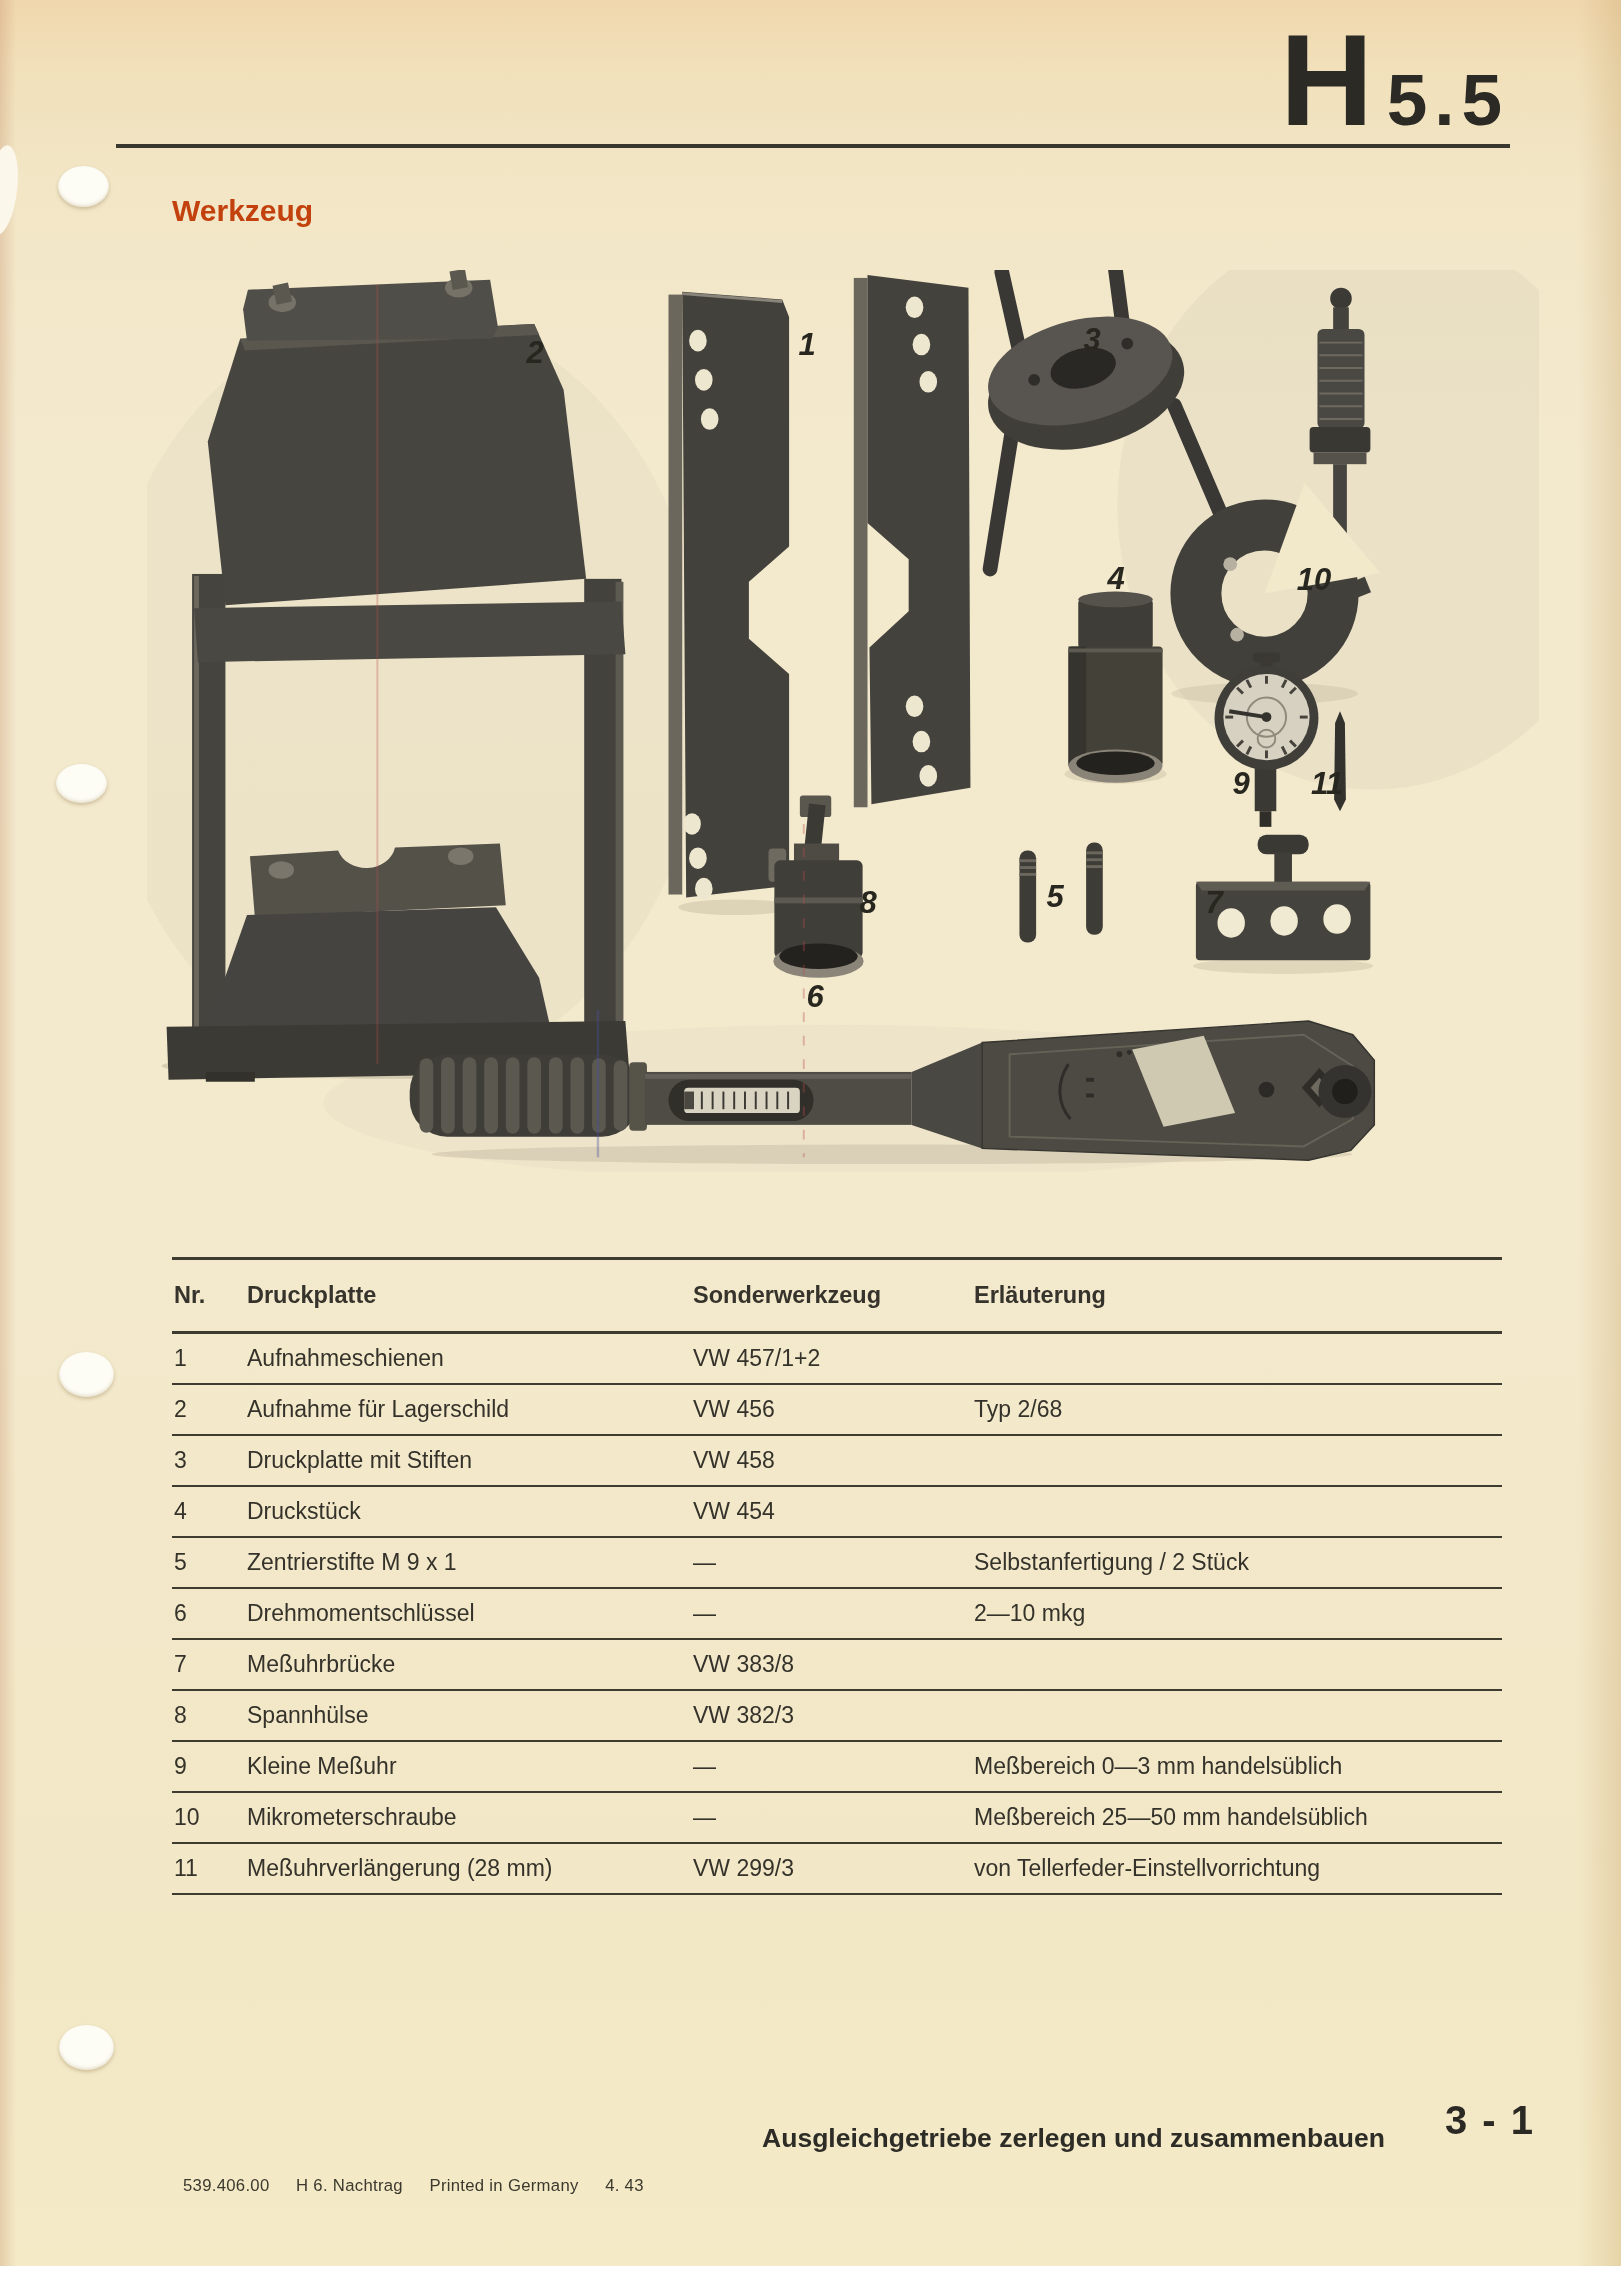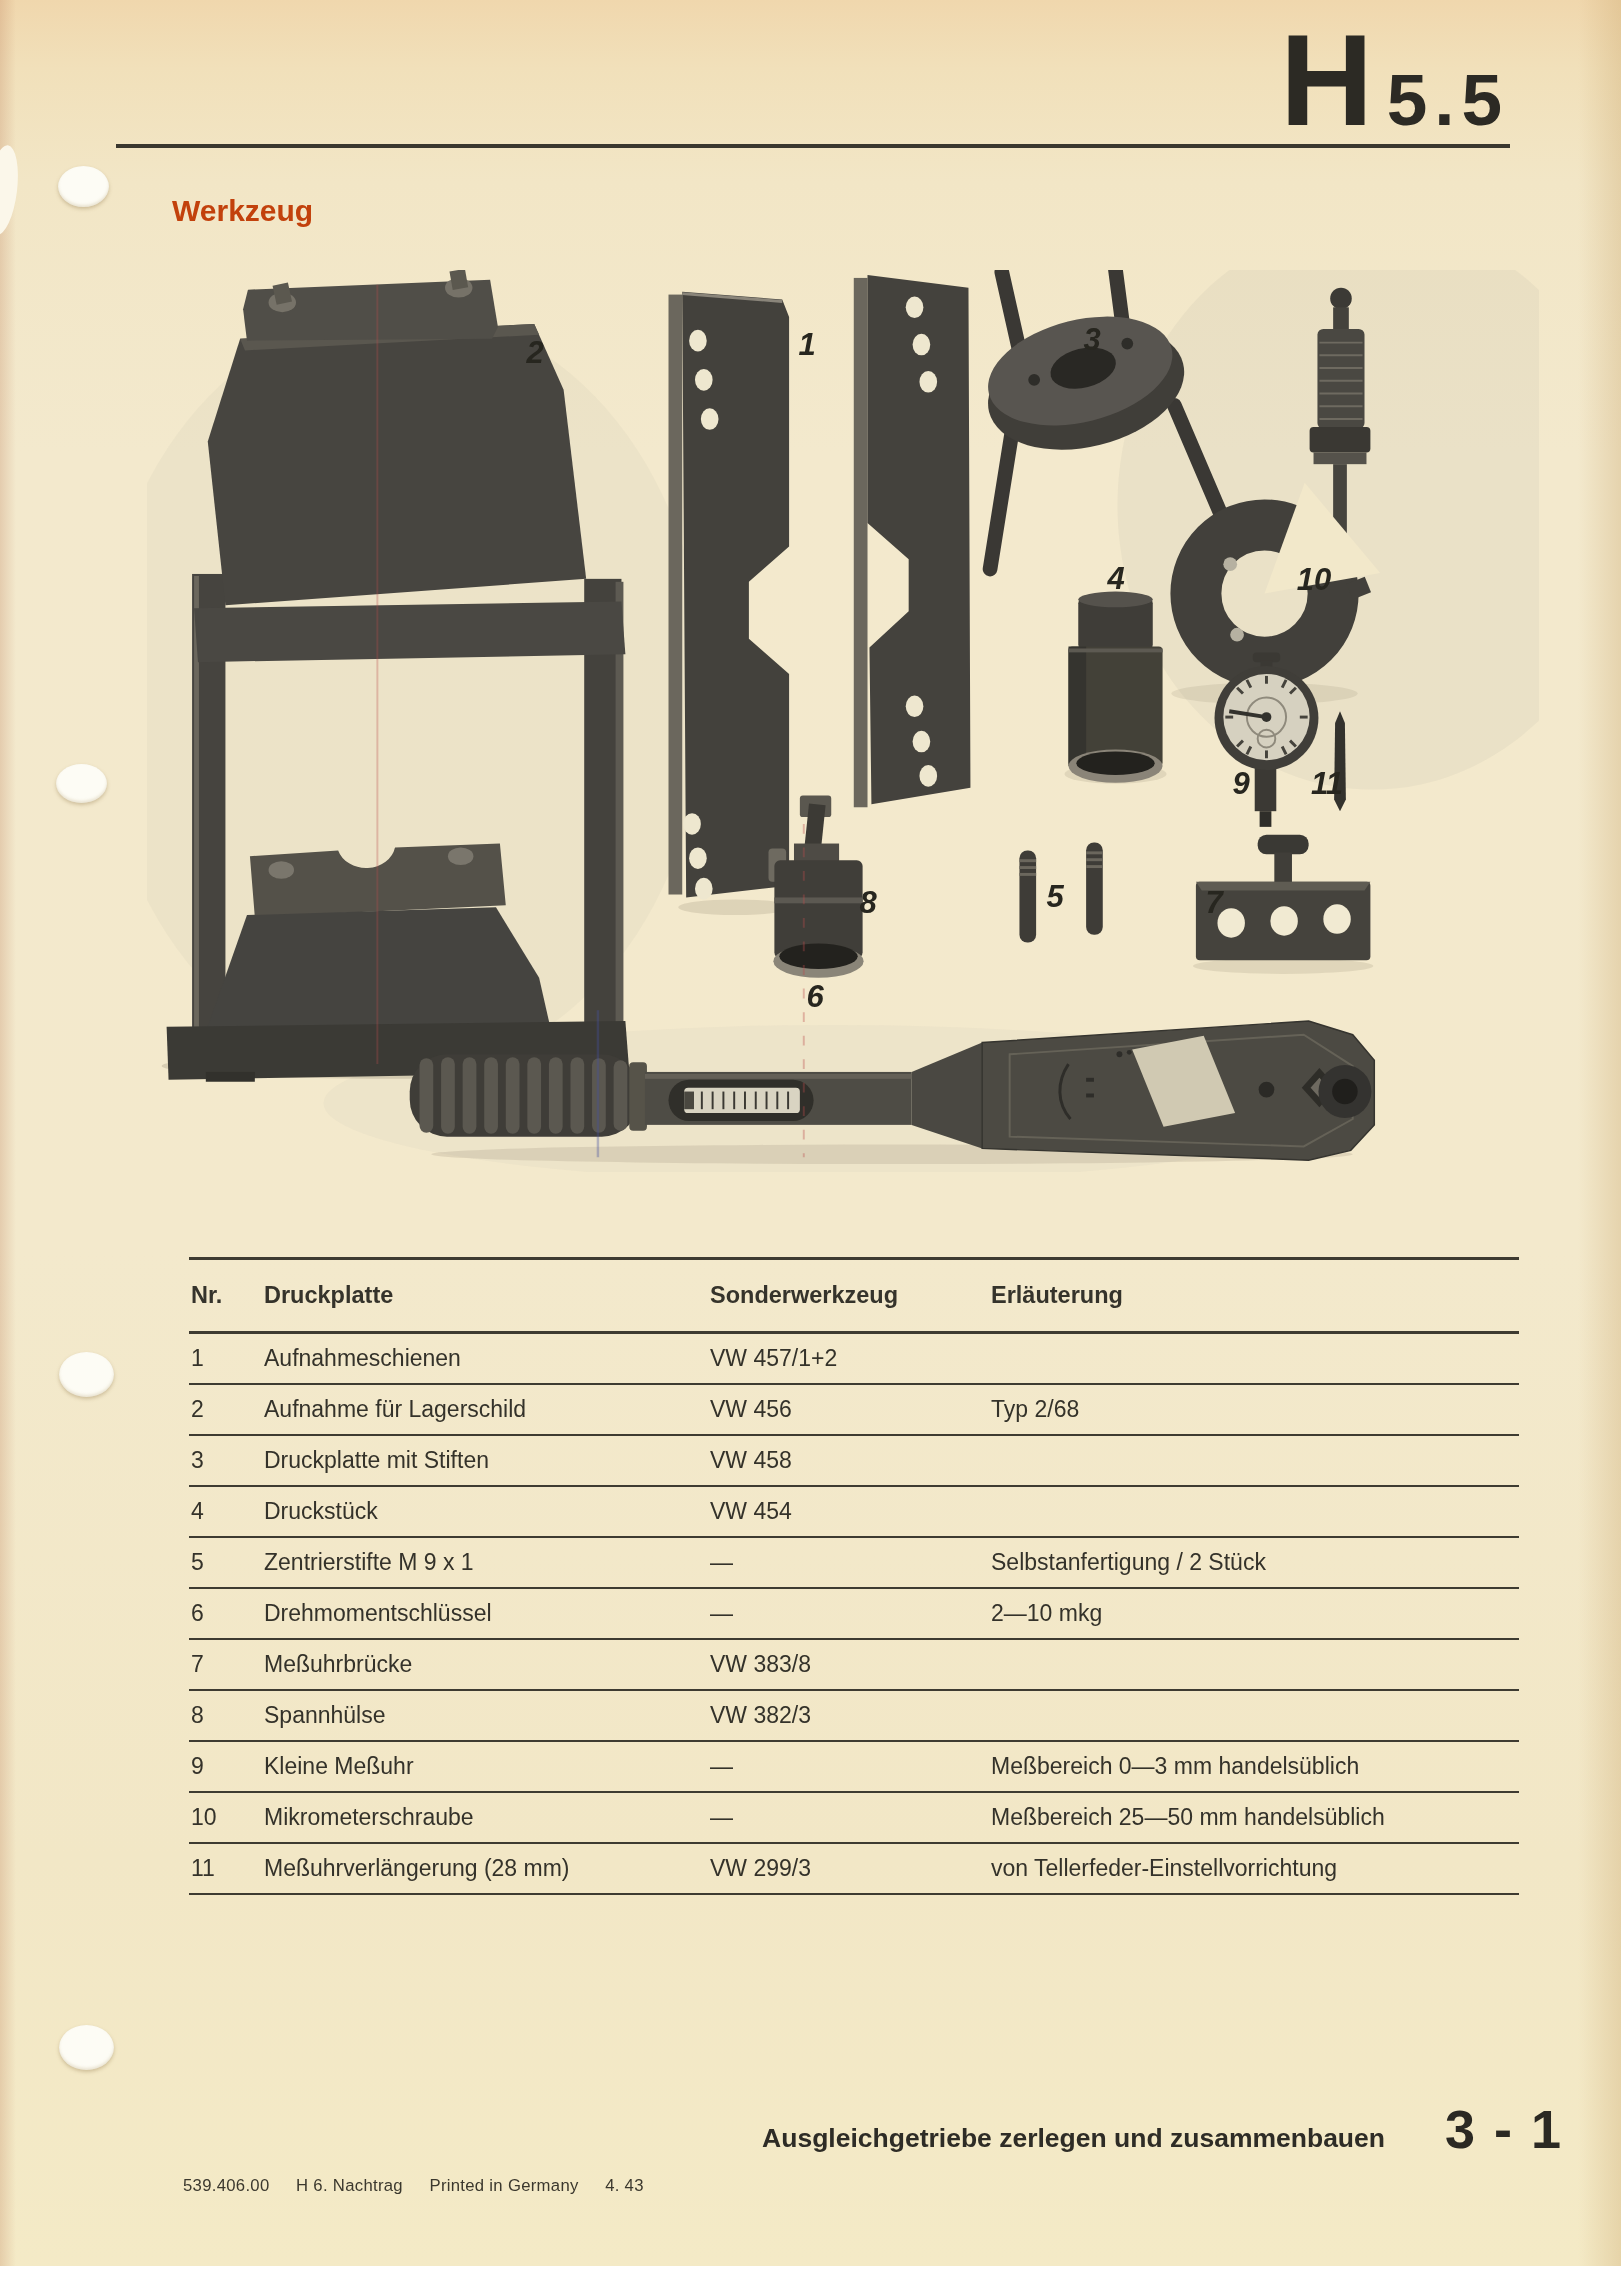--- a/index.html
+++ b/index.html
@@ -20,36 +20,36 @@
                   color:#33312b;letter-spacing:0.3px;white-space:nowrap;}
   .masthead-code{position:absolute;right:112px;top:15.7px;display:flex;align-items:baseline;gap:13.7px;
                  color:#2c2a24;}
   .code-letter{font-size:129px;font-weight:bold;line-height:1;}
   .code-number{font-size:73px;font-weight:bold;line-height:1;letter-spacing:6.9px;text-align:center;}
   .rule-top{position:absolute;left:116px;top:144px;width:1394px;height:3.9px;background:#3a372e;}
   .page-heading{position:absolute;left:172px;top:194px;font-size:30px;font-weight:bold;color:#c2410c;}
   .photo{position:absolute;left:147px;top:270px;width:1392px;height:902px;}
   .callout{position:absolute;transform:translate(-50%,-50%);
            font-style:italic;font-weight:700;font-size:31px;color:#27261f;}
-  .tool-table{position:absolute;left:189px;top:1257px;width:1330px;border-top:3.9px solid #3e3b31;
+  .tool-table{position:absolute;left:172px;top:1257px;width:1330px;border-top:3.9px solid #3e3b31;
               color:#34322a;}
   .thead{display:flex;align-items:center;height:71px;border-bottom:3.9px solid #3e3b31;
          font-size:23.5px;font-weight:bold;color:#35332b;}
   .trow{display:flex;align-items:center;height:49px;border-bottom:2.9px solid #3e3b31;
         font-size:23px;}
   .c1{width:75px;padding-left:2px;box-sizing:border-box;}
   .c2{width:446px;}
   .c3{width:281px;}
   .c4{flex:1;}
   .footer-imprint{position:absolute;left:183px;top:2176px;font-size:16.7px;color:#3b382e;
                   letter-spacing:0.3px;}
   .footer-imprint span{margin-right:21.6px;}
   .footer-chapter{position:absolute;right:236px;top:2123px;font-size:26.5px;font-weight:bold;
                   color:#2e2c26;white-space:nowrap;}
-  .footer-pagenum{position:absolute;left:1445px;top:2098px;font-size:54px;font-weight:bold;
+  .footer-pagenum{position:absolute;left:1445px;top:2098px;font-size:40px;font-weight:bold;
                   color:#2b2923;letter-spacing:2px;}
 </style>
 </head>
 <body>
 
 <div class="page">
   <div class="paper"></div>
   <div class="edge-left"></div>
   <div class="edge-right"></div>
   <div class="corner-wedge"></div>

